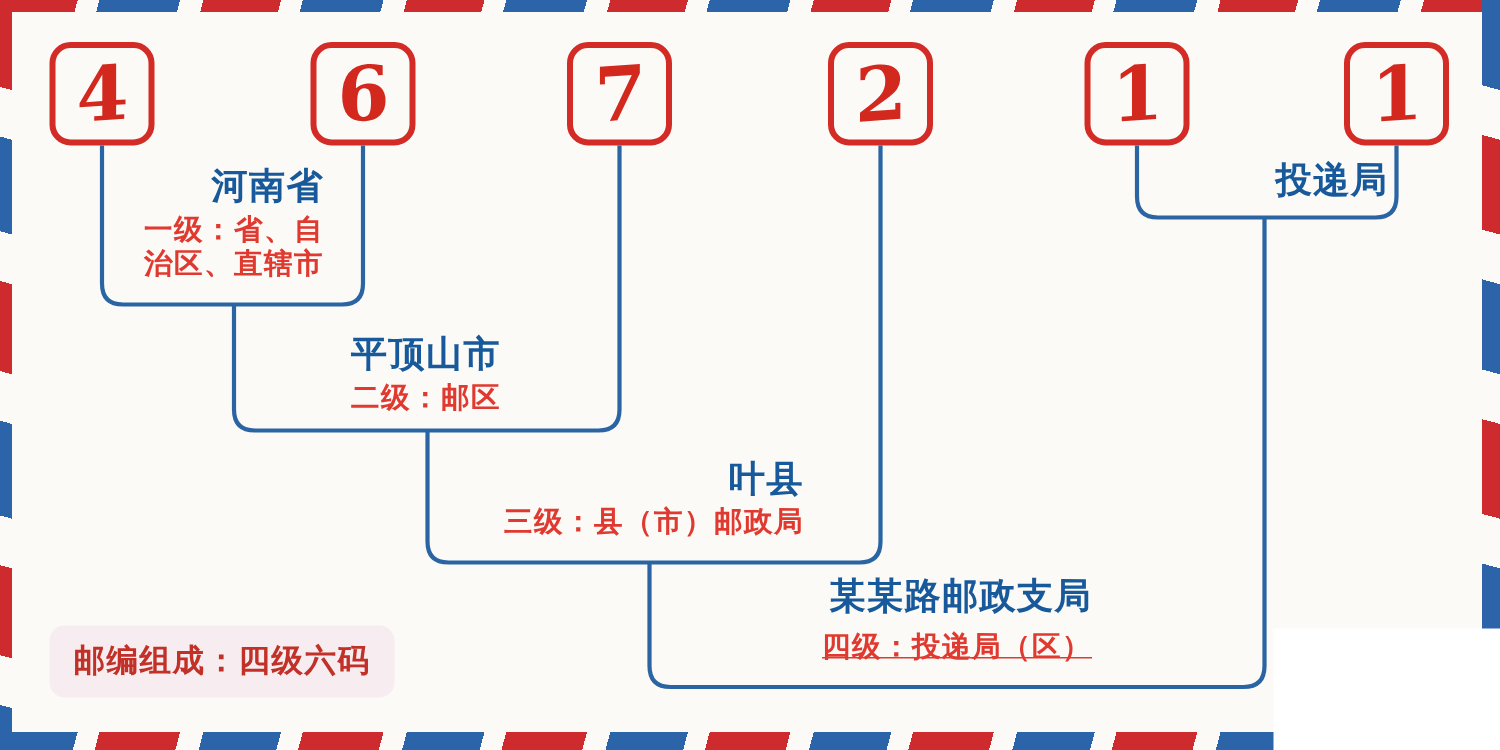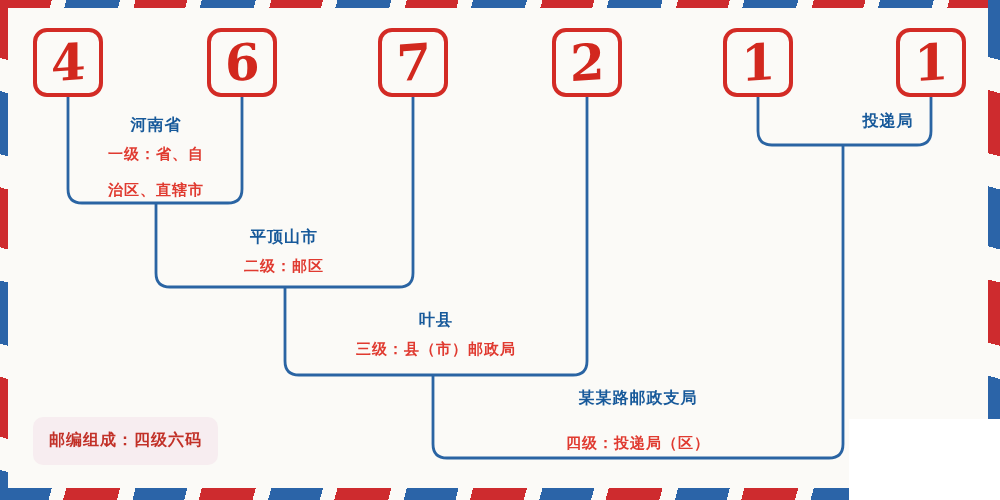--- a/index.html
+++ b/index.html
@@ -27,30 +27,30 @@
   svg.lines path{fill:none;stroke:var(--line_blue);stroke-width:2.8px;}
 
   .digit-box{position:absolute;top:28px;width:70px;height:69px;box-sizing:border-box;
     border:4px solid var(--box_red);border-radius:14px;background:var(--bg);
     display:flex;align-items:center;justify-content:center;}
   .digit{font-family:"DejaVu Serif","Liberation Serif",serif;font-weight:700;
     font-size:50px;line-height:1;color:var(--digit_red);transform:rotate(-4deg) skewX(-4deg);}
 
   .label-group{position:absolute;transform:translateX(-50%);text-align:center;white-space:nowrap;}
   .label-name{font-family:"Liberation Serif","DejaVu Serif",serif;font-weight:700;
-    font-size:16px;line-height:26px;color:var(--name_blue);letter-spacing:1px;}
+    font-size:24px;line-height:26px;color:var(--name_blue);letter-spacing:1px;text-align:right;}
   .label-desc{font-family:"Liberation Sans","DejaVu Sans",sans-serif;font-weight:700;
-    font-size:15px;line-height:23px;color:var(--desc_red);letter-spacing:1px;margin-top:4px;}
-  .label-desc + .label-desc{margin-top:13px;}
-  .label-group.branch .label-desc{margin-top:20px;}
+    font-size:19px;line-height:23px;color:var(--desc_red);letter-spacing:1px;margin-top:4px;}
+  .label-desc + .label-desc{margin-top:0;}
+  .label-group.branch .label-desc{margin-top:9px;text-decoration:underline;}
 
   .footer-badge{position:absolute;left:33px;top:417px;height:48px;box-sizing:border-box;
     background:var(--badge_bg);border-radius:10px;padding:10px 16px;
-    font-family:Liberation Mono, monospace;font-weight:700;
-    font-size:16px;line-height:28px;color:var(--badge_text);letter-spacing:1px;white-space:nowrap;}
+    font-family:Liberation Sans, sans-serif;font-weight:700;
+    font-size:21px;line-height:28px;color:var(--badge_text);letter-spacing:1px;white-space:nowrap;}
 
   .corner-patch{position:absolute;left:849px;top:419px;width:151px;height:81px;background:var(--patch);}
 </style>
 </head>
 <body>
 
 <div class="canvas">
 
   <div class="band top"></div>
   <div class="band bottom"></div>

